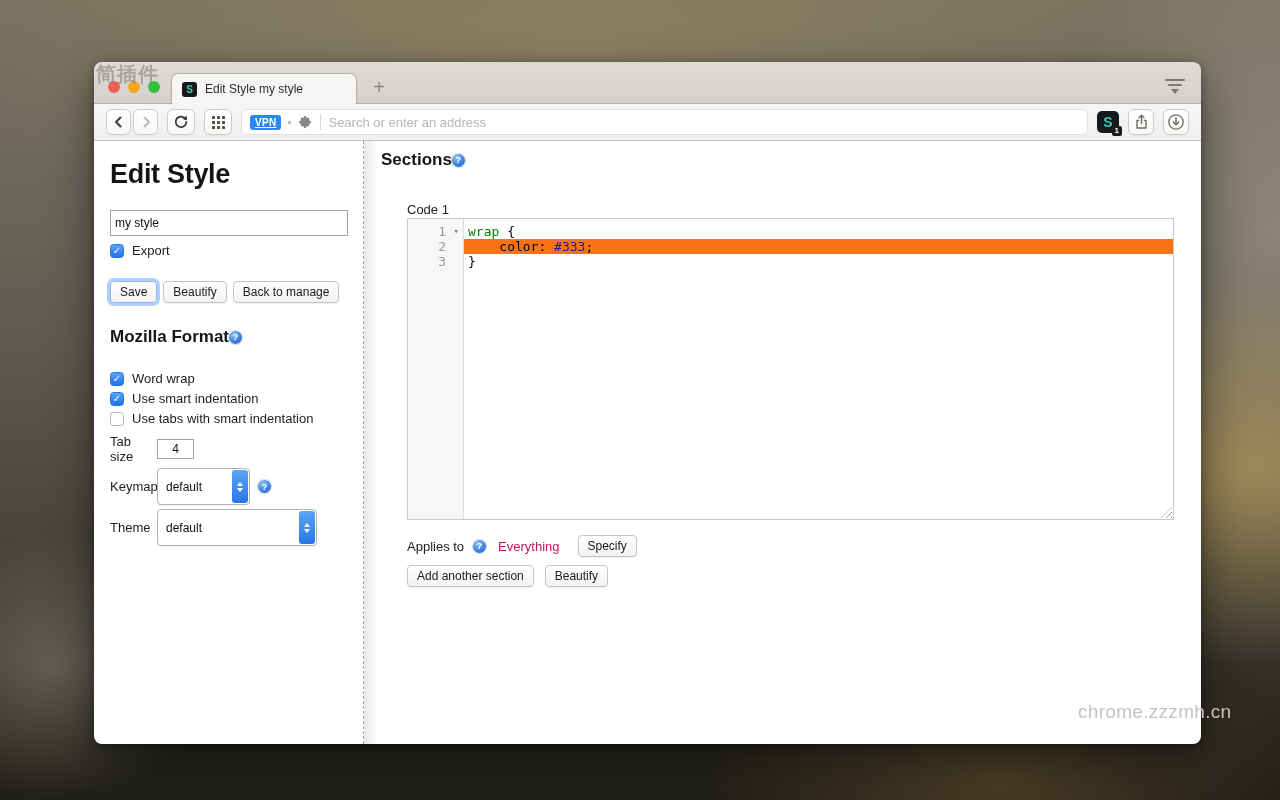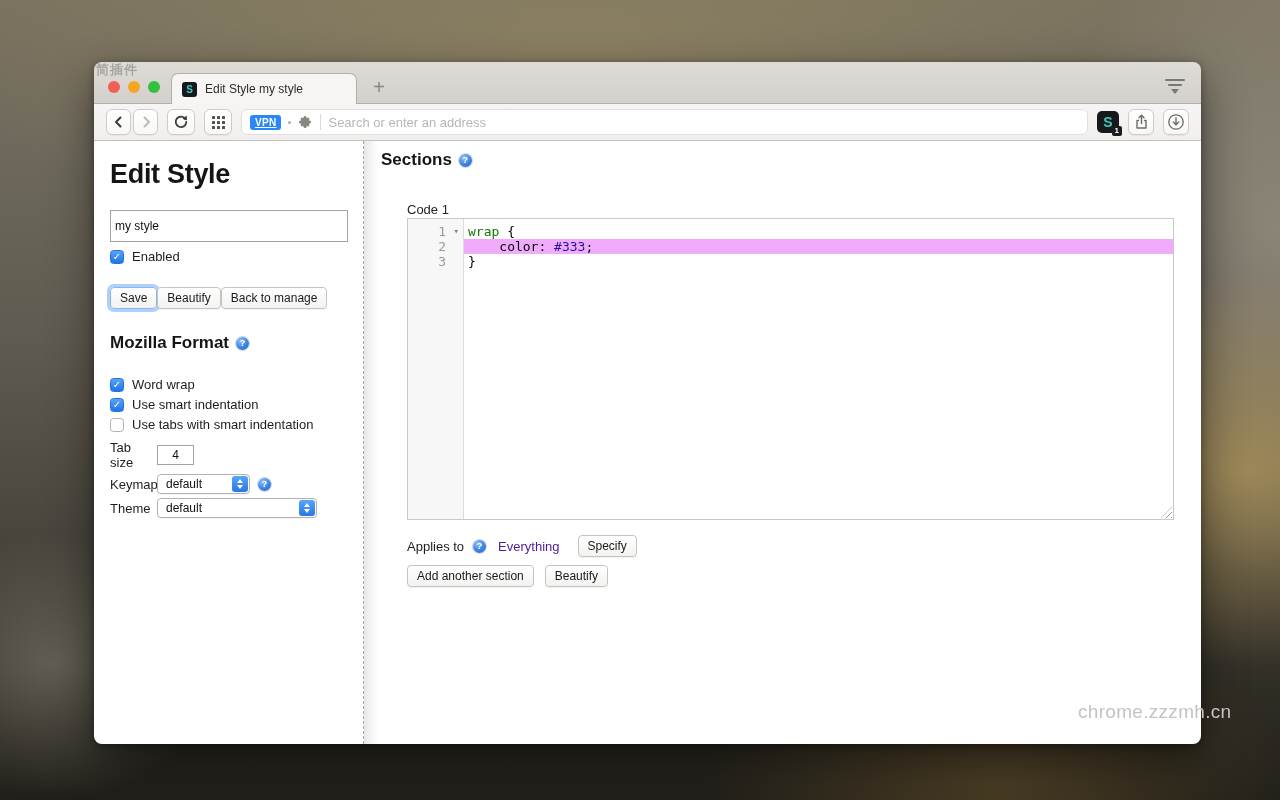--- a/index.html
+++ b/index.html
@@ -105,64 +105,64 @@
     border-right:1px dashed #a8a6a3;
   }
   .main { flex:1; position:relative; padding:9px 26px 0 17px; }
   .main::before {
     content:""; position:absolute; left:0; top:0; bottom:0; width:14px;
     background:linear-gradient(to right, rgba(110,108,104,.16), rgba(110,108,104,0));
     pointer-events:none;
   }
 
   h1 { font-size:27px; font-weight:bold; color:#151515; margin:4px 0 20px; letter-spacing:-.3px; }
-  h2 { font-size:17px; font-weight:bold; color:#151515; display:flex; align-items:center; gap:7px; }
+  h2 { font-size:17px; font-weight:bold; color:#151515; display:flex; align-items:center; }
 
   .help {
     width:13px; height:13px; border-radius:50%; flex:0 0 auto;
     background:radial-gradient(circle at 35% 28%, #8fc1f8, #3d83dd 55%, #2a67c4);
     color:#fff; font-size:9px; font-weight:bold;
     display:inline-flex; align-items:center; justify-content:center;
     box-shadow:0 0 0 1px rgba(42,103,196,.25);
   }
 
   .name-input {
-    width:238px; height:32px; border:1px solid #a5a3a0; background:#fff;
+    width:238px; height:26px; border:1px solid #a5a3a0; background:#fff;
     font-size:12px; font-family:inherit; padding:0 4px; color:#111; display:block;
   }
   .cb-row { display:flex; align-items:center; gap:8px; margin:5px 0; }
   .mac-cb {
     width:14px; height:14px; border-radius:3.5px; flex:0 0 auto;
     border:1px solid #b3b1ae; background:#fff;
     color:#fff; font-size:10px; font-weight:bold; line-height:12px; text-align:center;
   }
   .mac-cb.checked { background:linear-gradient(#59a3f5,#2173e8); border-color:#2070e5; }
   .cb-label { font-size:13px; color:#1d1d1d; }
   .enabled-row { margin-top:7px; }
 
   .btn {
     display:inline-block; font-size:12px; font-family:inherit; color:#1a1a1a;
     padding:3px 9px; border:1px solid #c6c4c1; border-radius:4px;
     background:linear-gradient(#ffffff,#f3f2f0);
     box-shadow:0 1px 1px rgba(0,0,0,.06);
     white-space:nowrap;
   }
   .btn.focused { box-shadow:0 0 0 3px rgba(110,170,245,.55); border-color:#8ab5ef; }
-  .btn-row { display:flex; gap:0; }
+  .btn-row { display:flex; gap:6px; }
   .row-actions { margin-top:23px; }
   .sect { margin-top:24px; }
 
   .field-row { display:flex; align-items:center; margin:4px 0; }
   .field-label { width:47px; font-size:13px; color:#1d1d1d; flex:0 0 auto; }
   .num-input {
     width:37px; height:20px; border:1px solid #a5a3a0; font-size:12px; font-family:inherit;
     text-align:center; color:#111;
   }
   .mac-select {
-    position:relative; height:20px; border:1px solid #b5b3b0; border-radius:4px;
+    position:relative; height:37px; border:1px solid #b5b3b0; border-radius:4px;
     background:#fff; display:flex; align-items:center; padding:0 22px 0 8px;
     font-size:12px; color:#111; box-shadow:0 1px 1px rgba(0,0,0,.05);
   }
   .mac-select .stepper {
     position:absolute; right:1px; top:1px; bottom:1px; width:16px; border-radius:3px;
     background:linear-gradient(#58a5f7,#2a77e4);
     display:flex; flex-direction:column; align-items:center; justify-content:center;
   }
   .tri-up { width:0; height:0; border-left:3.5px solid transparent; border-right:3.5px solid transparent; border-bottom:4px solid #fff; margin-bottom:2px; }
   .tri-dn { width:0; height:0; border-left:3.5px solid transparent; border-right:3.5px solid transparent; border-top:4px solid #fff; }
@@ -187,28 +187,28 @@
   .tok-tag { color:#117700; }
   .tok-atom { color:#221199; }
   .tok-plain { color:#000; }
   .grip {
     position:absolute; right:1px; bottom:1px; width:11px; height:11px;
     background:repeating-linear-gradient(315deg, #9c9c9c 0 1px, transparent 1px 3.6px);
     clip-path:polygon(100% 0, 100% 100%, 0 100%);
   }
   .applies-row { display:flex; align-items:center; margin-top:15px; }
   .applies-label { font-size:13px; color:#1d1d1d; }
-  .applies-value { font-size:13px; color:#4c1d95; margin:0 18px 0 12px;text-align:center; }
+  .applies-value { font-size:13px; color:#be185d; margin:0 18px 0 12px;text-align:center; }
   .applies-row .help { margin-left:9px; }
   .section-actions { margin-top:8px; display:flex; gap:11px; }
 
   
   .wm-tl {
     position:absolute; left:96px; top:61px; z-index:20;
-    font-size:13px; font-weight:bold; color:rgba(125,122,117,.55); letter-spacing:1px;
+    font-size:20px; font-weight:bold; color:rgba(125,122,117,.55); letter-spacing:1px;
   }
   .wm-br {
     position:absolute; left:1078px; top:701px; z-index:20;
     font-size:19px; color:#c5c3c0; letter-spacing:.3px;
   }
 
   svg { display:block; }
 </style>
 </head>
 <body>
@@ -302,21 +302,21 @@
 
   <div class="content">
 
     <div class="sidebar">
       <h1>Edit Style</h1>
 
       <input class="name-input" type="text" value="my style" style="">
 
       <div class="cb-row enabled-row">
         <span class="mac-cb checked">✓</span>
-        <span class="cb-label">Enabled</span>
+        <span class="cb-label">Export</span>
       </div>
 
       <div class="btn-row row-actions">
         <span class="btn focused">Save</span>
         <span class="btn">Beautify</span>
         <span class="btn">Back to manage</span>
       </div>
 
       <div class="sect">
         <h2>
@@ -380,21 +380,21 @@
       <div class="code-wrap">
         <div class="code-label">Code 1</div>
         <div class="editor">
           <div class="gutter">
               <div class="ln"><span>1</span><span class="fold">▾</span></div>
               <div class="ln"><span>2</span></div>
               <div class="ln"><span>3</span></div>
             </div>
           <div class="codearea">
               <div class="cl"><span class="tok-tag">wrap</span><span class="tok-plain"> {</span></div>
-              <div class="cl" style="background: #f0abfc;"><span class="tok-plain">    color</span><span class="tok-plain">: </span><span class="tok-atom">#333</span><span class="tok-plain">;</span></div>
+              <div class="cl" style="background: #f97316;"><span class="tok-plain">    color</span><span class="tok-plain">: </span><span class="tok-atom">#333</span><span class="tok-plain">;</span></div>
               <div class="cl"><span class="tok-plain">}</span></div>
             </div>
           <div class="grip"></div>
         </div>
 
         <div class="applies-row">
           <span class="applies-label">Applies to</span>
           <span class="help">?</span>
           <span class="applies-value">Everything</span>
           <span class="btn">Specify</span>

